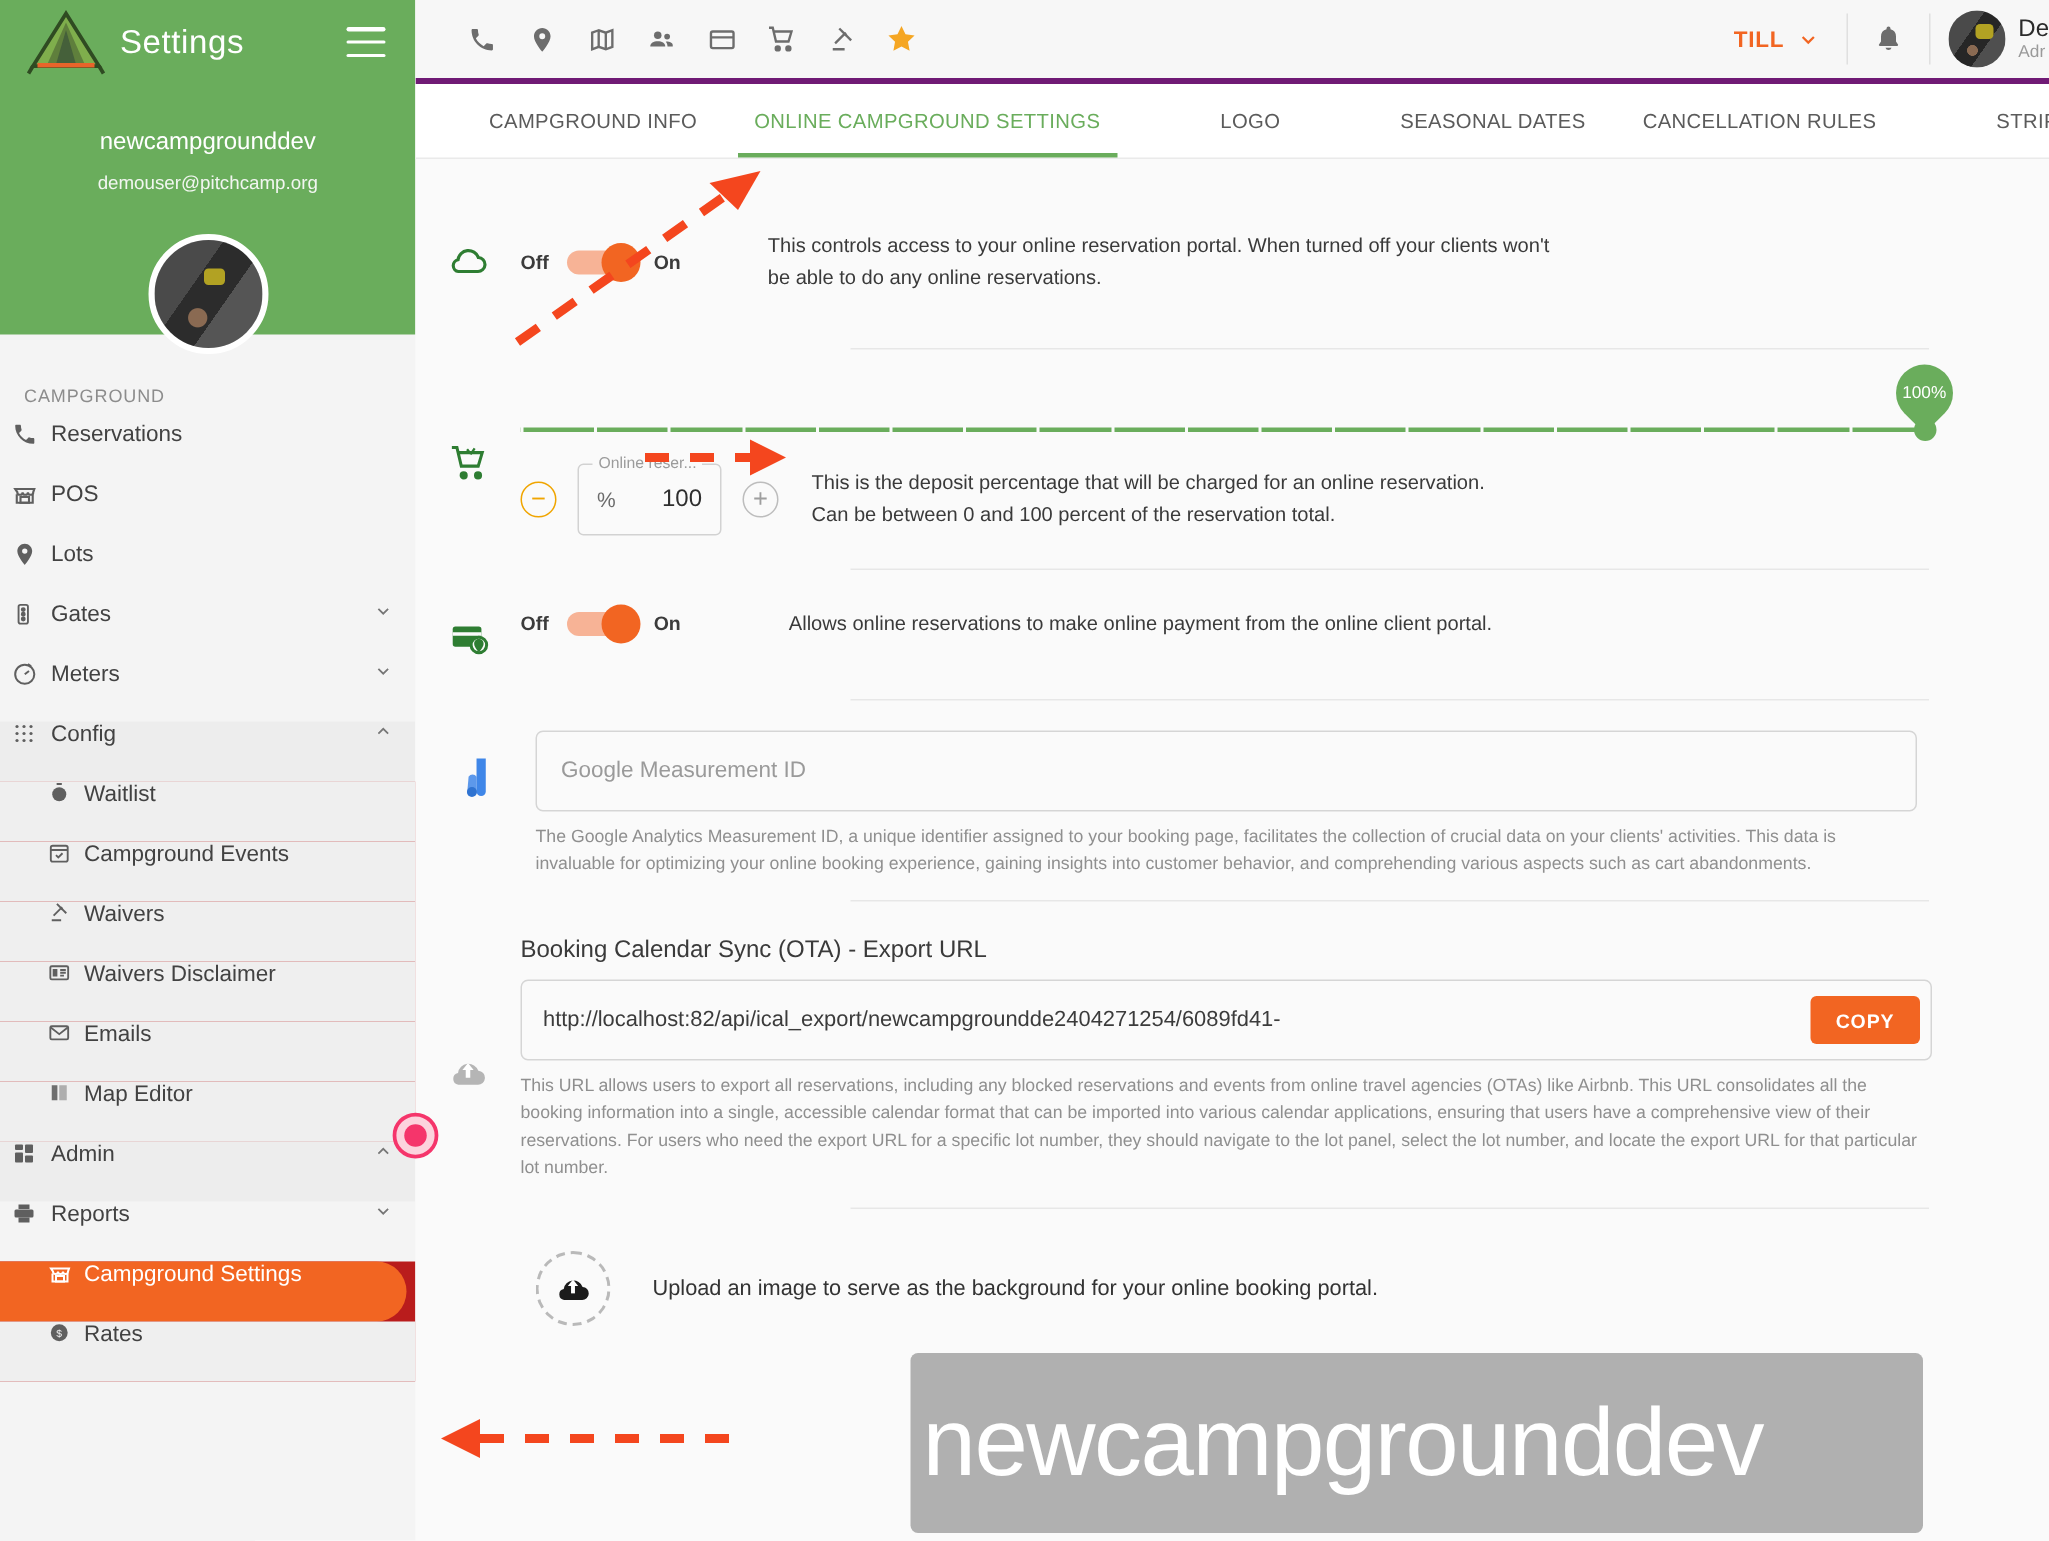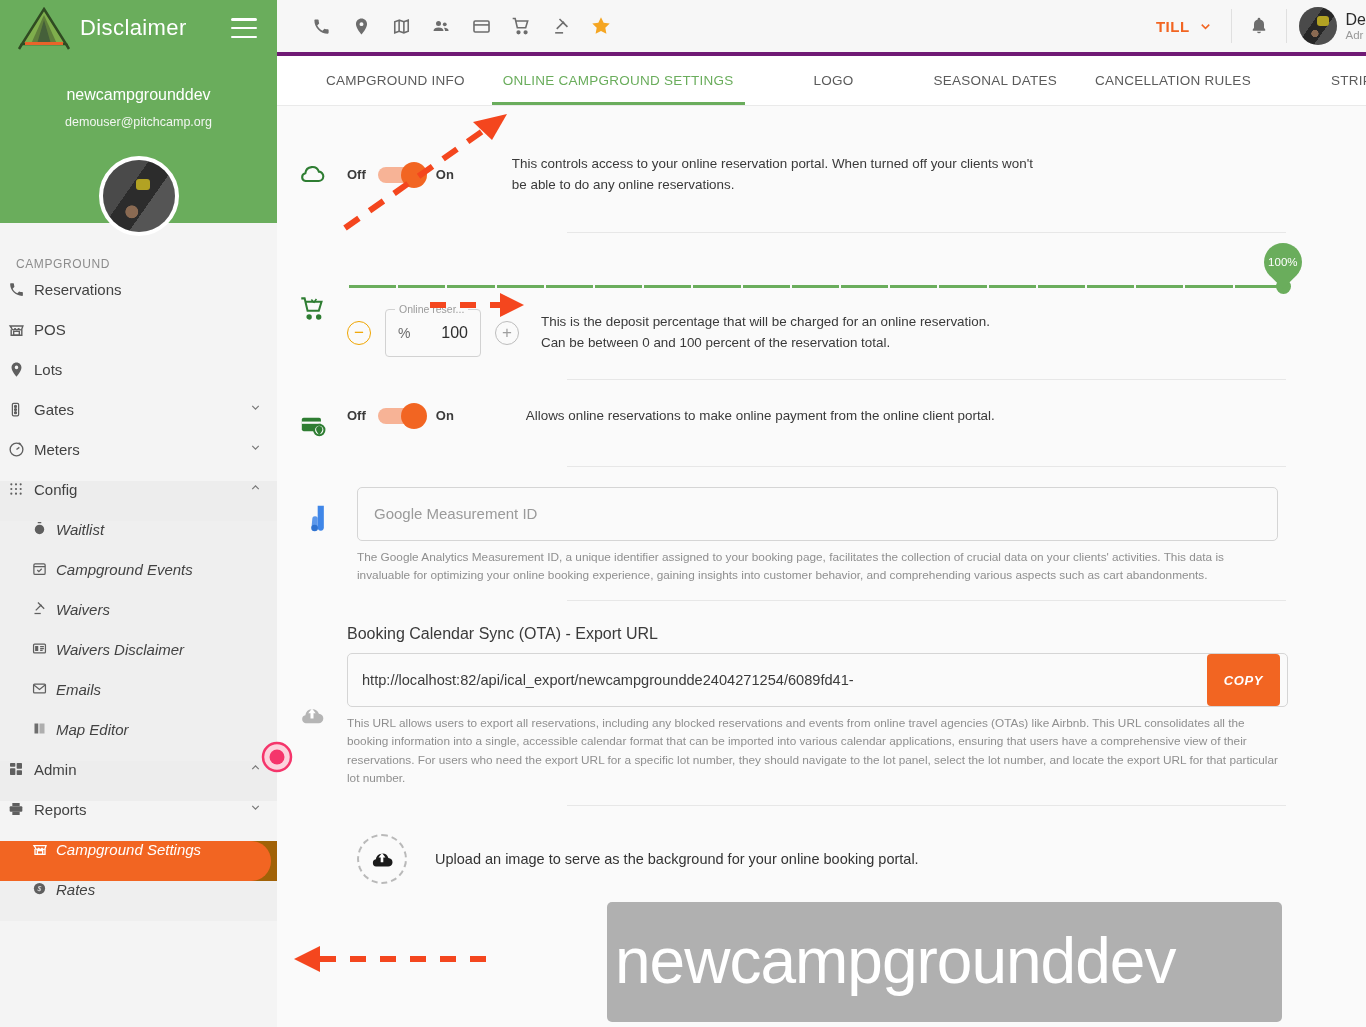--- a/index.html
+++ b/index.html
@@ -62,21 +62,21 @@
   .nav-item .lbl { flex: 1; }
   .nav-item .chev { width: 14px; color: #777; display:flex; align-items:center;}
   .nav-item.group { background: #ededed; }
   .nav-item.sub { padding-left: 32px; background: #efefef; }
   .nav-item.sub .ico { width: 24px; flex: 0 0 24px; }
   .nav-item.active {
     background: #f26522; color: #fff;
     border-radius: 0 22px 22px 0; margin-right: 6px;
   }
   .nav-item.active .ico { color:#fff; }
-  .nav-group-wrap { background:#a16207;font-style:italic; }
+  .nav-group-wrap { background:#b91c1c; }
   .sb-scroll { height: 804px; overflow: hidden; }
 
   
   .main { flex: 1; height: 1027px; background: #fafafa; position: relative; overflow:hidden; }
   .topbar {
     height: 56px; background: #f7f7f7; border-bottom: 4px solid #701a75;
     display: flex; align-items: center; padding-left: 24px;
   }
   .topbar .ticon {
     width: 40px; height: 40px; display: flex; align-items: center; justify-content: center;
@@ -195,23 +195,23 @@
   .url-box {
     width: 100%; height: 54px; border: 1px solid #d5d5d5; border-radius: 5px;
     background: #fafafa; display: flex; align-items: center;
     padding-left: 14px; position: relative; overflow: hidden;
   }
   .url-text {
     flex: 1; font-size: 14.6px; color: #3b3b3b; white-space: nowrap;
     overflow: hidden;
   }
   .copy-btn {
-    height: 52px; background: #f26522; color: #fff; border: none; border-radius: 4px;
+    height: 32px; background: #f26522; color: #fff; border: none; border-radius: 4px;
     padding: 0 17px; font-size: 13px; font-weight: 700; letter-spacing: .6px;
-    margin-right: 7px; cursor: pointer; font-family: "Liberation Sans", sans-serif; font-style: italic;
+    margin-right: 7px; cursor: pointer; font-family: "Liberation Sans", sans-serif;
   }
 
   .upload-row { display: flex; align-items: center; padding-left: 80px; }
   .upload-circle {
     width: 50px; height: 50px; border-radius: 50%; border: 2px dashed #b9b9b9;
     display: flex; align-items: center; justify-content: center; cursor: pointer;
     flex: 0 0 50px;
   }
   .upload-text { font-size: 14.5px; color: #333; margin-left: 28px; }
 
@@ -237,21 +237,21 @@
       <div class="brand-row">
         <div class="brand-logo">
           <svg viewBox="0 0 56 44" width="56" height="44">
             <polygon points="28,3 50,38 6,38" fill="#7fae4c" stroke="#2f4b22" stroke-width="2.5"></polygon>
             <polygon points="28,9 41,38 15,38" fill="#5f7f3c"></polygon>
             <polygon points="28,14 35,38 21,38" fill="#45603a"></polygon>
             <rect x="9" y="36" width="38" height="3" fill="#e8642a"></rect>
             <path d="M6 38 L3 43 M50 38 L53 43" stroke="#2f4b22" stroke-width="2.5" fill="none"></path>
           </svg>
         </div>
-        <div class="brand-title">Disclaimer</div>
+        <div class="brand-title">Settings</div>
         <div class="hamburger">
           <i></i>
             <i></i>
             <i></i>
         </div>
       </div>
       <div class="sb-campname">newcampgrounddev</div>
       <div class="sb-email">demouser@pitchcamp.org</div>
       <div class="sb-avatar">
           <div class="ph"></div>

